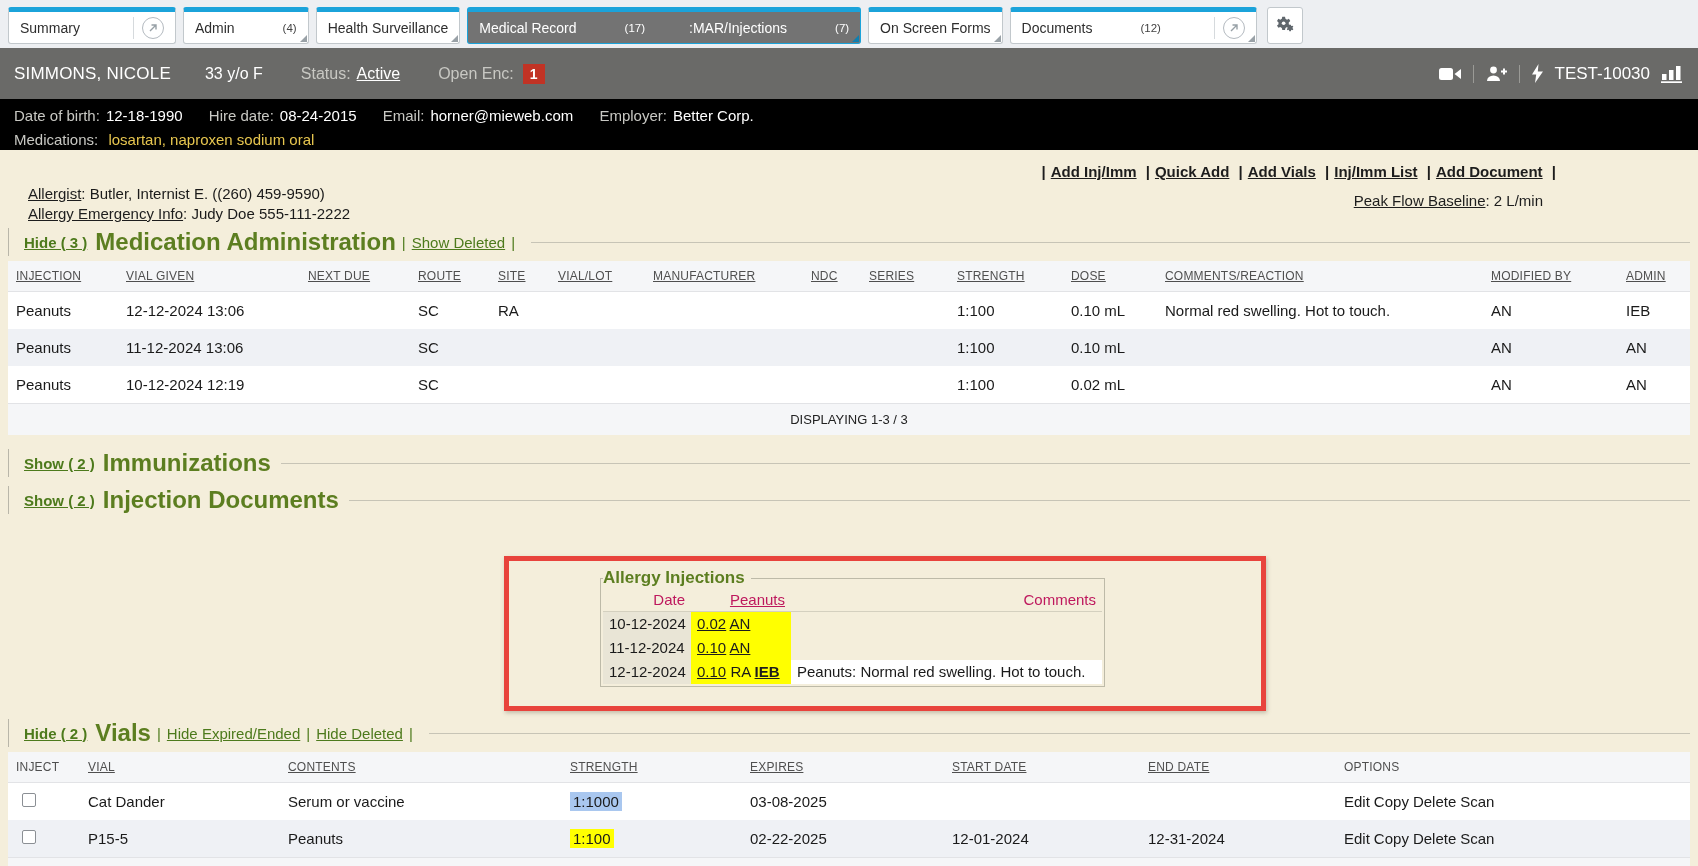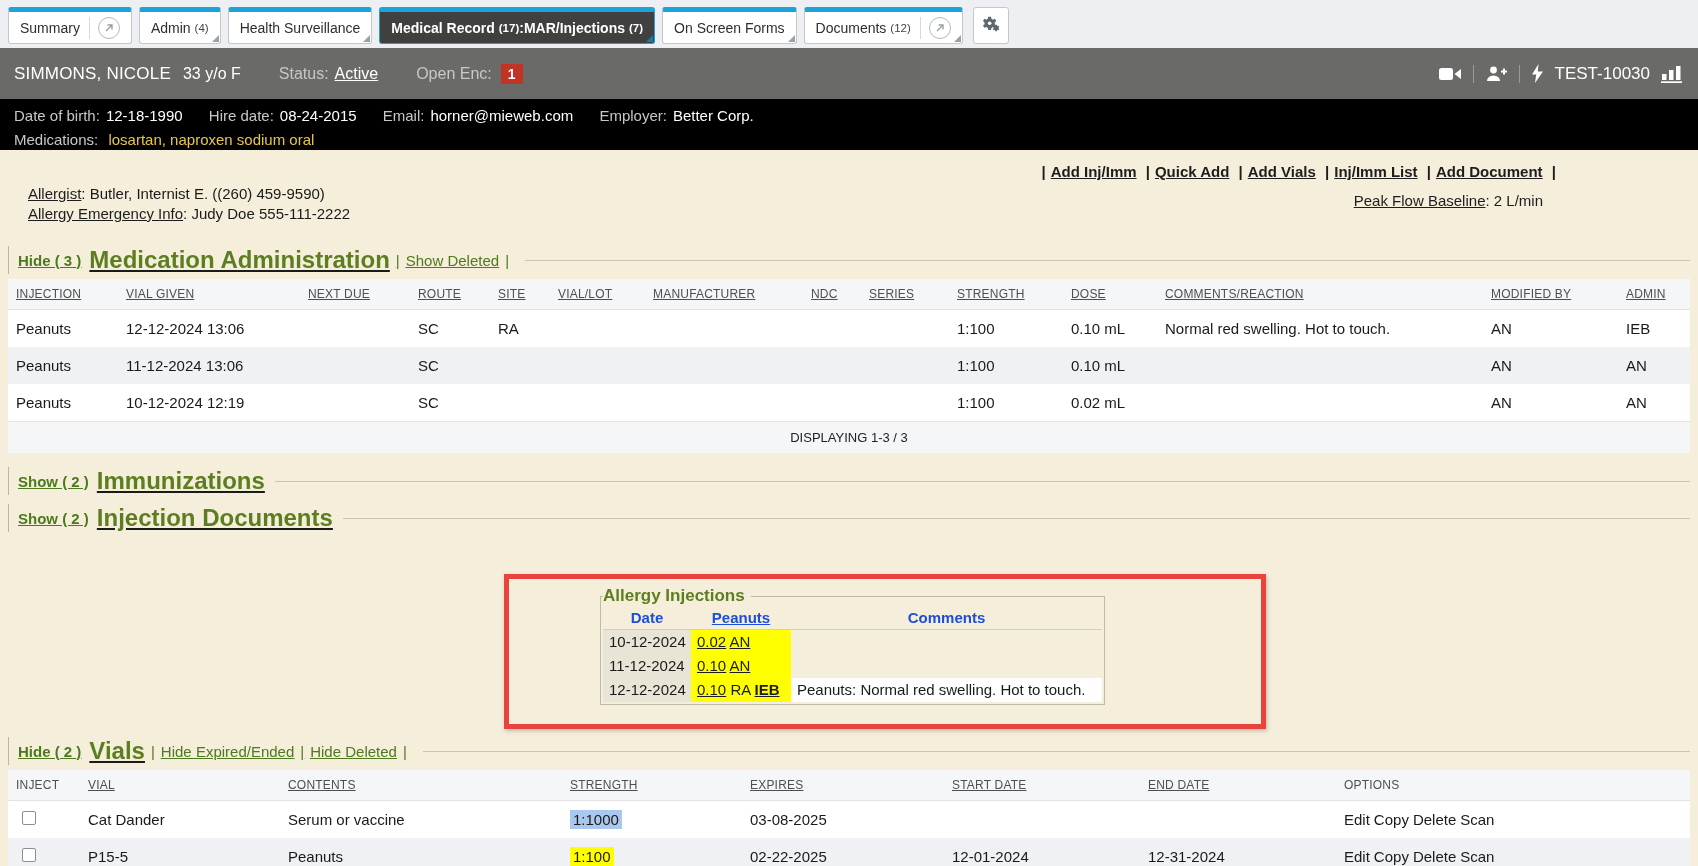--- a/index.html
+++ b/index.html
@@ -4,40 +4,40 @@
 <style>
   * { box-sizing: border-box; margin: 0; padding: 0; }
   html,body { width:1698px; height:866px; overflow:hidden; }
   body { font-family:"Liberation Sans", sans-serif; background:#f4eedb; }
 
   
   .tabbar { height:48px; background:#edeff2; display:flex; align-items:flex-start;
             padding:7px 0 0 8px; gap:7px; }
   .tab { position:relative; display:flex; align-items:center; height:37px; background:#fff;
          border:1px solid #c2c8cc; border-top:5px solid #1ba3da; border-radius:3px;
-         padding:0 11px; font-size:14px; color:#2e2e2e; white-space:nowrap; cursor:pointer; }
+         padding:0 11px; font-size:14px; color:#2e2e2e; white-space:nowrap; cursor:pointer;gap:44px; }
   .tab .cnt { font-size:11.5px; margin-left:4px; color:#444; }
-  .tab.active { background:#404040; border-color:#1ba3da; color:#fff; font-weight:bold;text-align:right; }
+  .tab.active { background:#737373; border-color:#1ba3da; color:#fff; font-weight:normal;text-align:right; }
   .tab.active .cnt { color:#fff; }
   .fold { position:absolute; right:1px; bottom:1px; width:0; height:0;
           border-left:7px solid transparent; border-bottom:7px solid #99a1a7; }
   .tab.active .fold { border-bottom-color:#0e7fb0; }
   .popseg { display:flex; align-items:center; margin-left:9px; padding-left:8px;
             border-left:1px solid #d6dadd; }
   .popout { width:22px; height:22px; border:1px solid #b4bac0; border-radius:50%;
             display:flex; align-items:center; justify-content:center; }
   .gearbtn { width:36px; height:37px; background:#fff; border:1px solid #c2c8cc;
              border-radius:3px; display:flex; align-items:center; justify-content:center;
              margin-left:3px; cursor:pointer; }
 
   
   .banner-top { height:51px; background:#6a6a68; display:flex; align-items:center;
                 padding:0 14px; color:#fff; font-size:16px; }
   .pname { font-size:17px; letter-spacing:.2px; }
-  .agesex { margin-left:12px; }
+  .agesex { margin-left:34px; }
   .blabel { color:#c8c8c3; margin-left:38px; }
   .bval { color:#fff; margin-left:6px;text-decoration:underline; }
   .badge { display:inline-block; background:#c13325; color:#fff; font-size:14px;
            padding:2px 7px; margin-left:9px; font-weight:bold; }
   .b-right { margin-left:auto; display:flex; align-items:center; gap:11px; }
   .vsep { width:1px; height:18px; background:#9a9a96; }
   .pid { font-size:17px; }
   .icbtn { display:flex; align-items:center; cursor:pointer; }
 
   .banner-info { background:#000000; padding:6px 14px 0; font-size:15px; color:#c8c8c3; }
@@ -51,22 +51,22 @@
   .page { position:relative; background:#f4eedb; height:734px; font-size:15px; color:#1a1a1a; }
   .actions { position:absolute; top:13px; right:137px; font-size:15px; font-weight:600; color:#1d1d1d; }
   .actions a { color:#1d1d1d; text-decoration:underline; cursor:pointer; }
   .actions .pp { font-weight:600; margin:0 5px; }
   .peakflow { position:absolute; top:42px; right:155px; font-size:15px; color:#1d1d1d;margin-left:37px; }
   .peakflow a { text-decoration:underline; cursor:pointer; color:#1d1d1d; }
 
   .contact { padding:34px 0 0 28px; line-height:20px; }
   .contact a { color:#1d1d1d; text-decoration:underline; cursor:pointer; }
 
-  .sech { display:flex; align-items:center; margin:22px 8px 0 8px;
-          border-left:1px solid #b9b6a9; padding-left:9px;text-decoration:underline; }
+  .sech { display:flex; align-items:center; margin:4px 8px 0 8px;
+          border-left:1px solid #b9b6a9; padding-left:15px; }
   .sech .tg { color:#4d7a1c; font-weight:bold; font-size:15px; text-decoration:underline; cursor:pointer; white-space:nowrap; }
   .sech .ttl { color:#5c7e20; font-weight:bold; font-size:24px; margin-left:8px; white-space:nowrap; }
   .sech .sep { color:#4d7a1c; font-size:15px; margin:0 6px; }
   .sech .xl { color:#4d7a1c; font-size:15px; text-decoration:underline; cursor:pointer; white-space:nowrap; }
   .sech .rule { flex:1; border-top:1px solid #c7c4b6; margin-left:10px; }
 
   table.grid { width:1682px; margin:5px 8px 0; border-collapse:collapse; background:#fff;
                font-size:15px; table-layout:fixed; }
   .grid th { font-size:12px; color:#4f4f4f; text-align:left; font-weight:normal;
              text-decoration:underline; padding:8px 8px; background:#f5f6f8;
@@ -84,21 +84,21 @@
   .optlink { cursor:pointer; margin-right:4px; }
 
   
   .azone { position:relative; height:205px; }
   .redbox { position:absolute; left:504px; top:42px; width:762px; height:155px;
             border:5px solid #e8433c; box-shadow:1px 2px 4px rgba(110,100,80,.35); }
   .ainj { position:absolute; left:600px; top:54px; width:505px;
           border:1px solid #bdbaa8; padding:0 2px 2px; }
   .ainj legend { color:#5c7e20; font-weight:bold; font-size:17px; padding-right:6px; }
   .ainj table { width:100%; border-collapse:collapse; font-size:15px; table-layout:fixed; }
-  .ainj th { text-align:center; font-weight:bold; color:#1d4ed8; padding:3px 6px;
+  .ainj th { text-align:right; font-weight:normal; color:#be185d; padding:3px 6px;
              border-bottom:1px solid #d4d0bf; }
   .ainj th.lnk { text-decoration:underline; cursor:pointer; }
   .ainj td { padding:3px 6px; line-height:18px; white-space:nowrap; }
   .ainj td.date { background:#e9e5d6; }
   .ainj td.dose { background:#ffff00; }
   .ainj td.dose a { color:#1d1d1d; text-decoration:underline; cursor:pointer; }
   .ainj td.dose .adm2 { font-weight:bold; }
   .ainj tr.lastrow td.cmt { background:#fff; }
 </style>
 </head>

